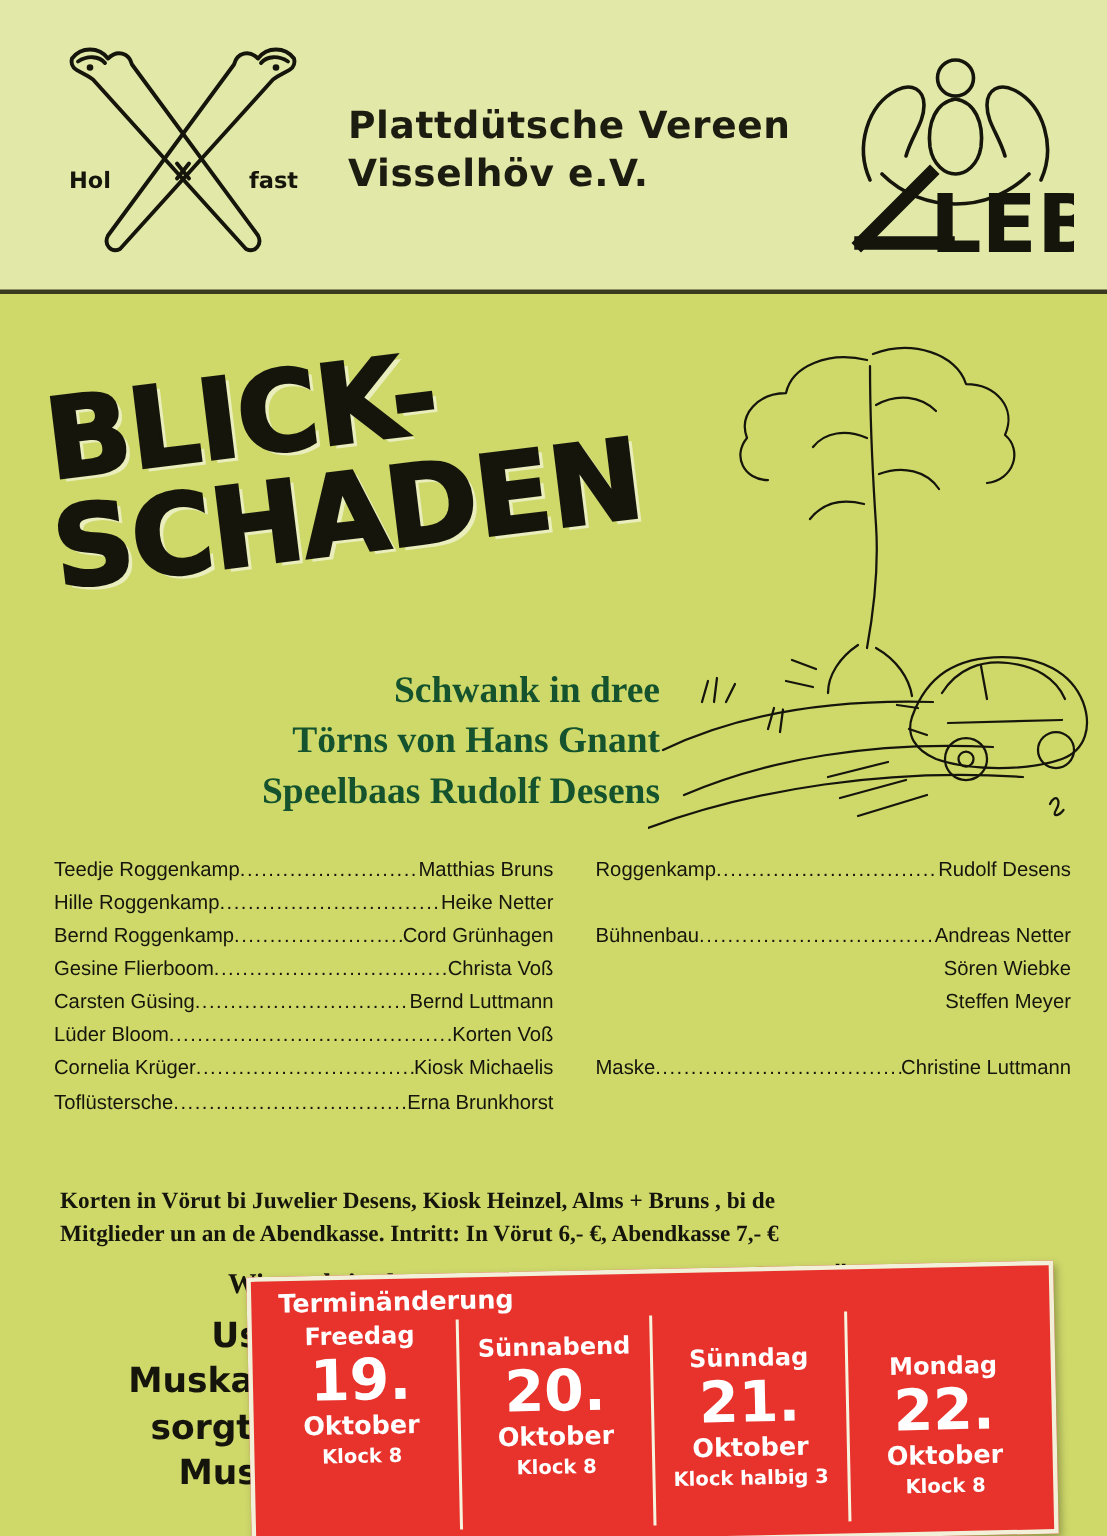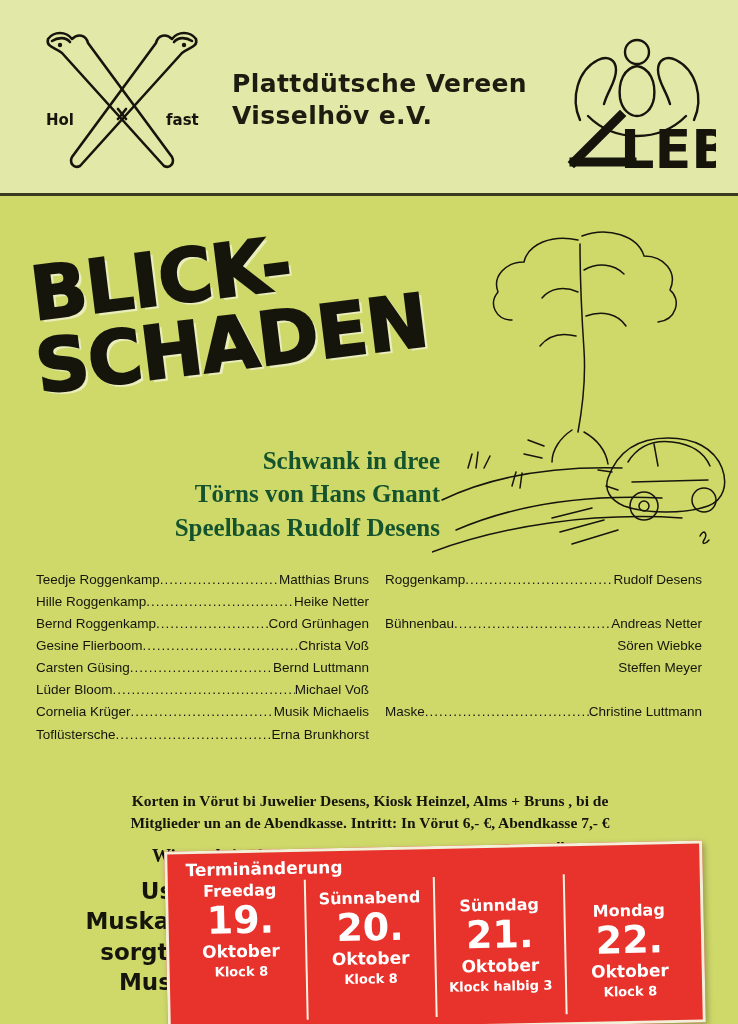--- a/index.html
+++ b/index.html
@@ -96,20 +96,21 @@
     width: 300px; height: 360px;
   }
   
   .cast {
     position: absolute;
     top: 568px; left: 0;
     width: 738px;
     display: flex;
     padding: 0 36px;
     font-family: "Liberation Sans", sans-serif;
+    gap: 12px;
   }
   .cast-col { width: 50%; }
   .cast-col.right { padding-left: 16px; }
   .cast-row {
     display: flex;
     font-size: 13.5px;
     color: #15150c;
     line-height: 1.42;
     padding: 1.5px 0;
     white-space: nowrap;
@@ -127,21 +128,20 @@
   
   .info {
     position: absolute;
     top: 790px; left: 40px;
     width: 660px;
     font-family: "Liberation Serif", serif;
     font-weight: bold;
     font-size: 15.5px;
     line-height: 1.45;
     color: #15150c;
-    text-align: center;
   }
   .venue {
     position: absolute;
     top: 843px; left: 0;
     width: 738px;
     text-align: center;
     font-family: "Liberation Serif", serif;
     font-weight: bold;
     font-size: 19px;
     color: #15150c;
@@ -346,26 +346,26 @@
         <span class="cast-name">Christa Voß</span>
       </div>
       <div class="cast-row">
         <span class="cast-role">Carsten Güsing</span>
         <span class="cast-dots">..............................................</span>
         <span class="cast-name">Bernd Luttmann</span>
       </div>
       <div class="cast-row">
         <span class="cast-role">Lüder Bloom</span>
         <span class="cast-dots">..............................................</span>
-        <span class="cast-name">Michael Voß</span>
+        <span class="cast-name">Korten Voß</span>
       </div>
       <div class="cast-row">
         <span class="cast-role">Cornelia Krüger</span>
         <span class="cast-dots">..............................................</span>
-        <span class="cast-name">Musik Michaelis</span>
+        <span class="cast-name">Kiosk Michaelis</span>
       </div>
       <div class="cast-row">
         <span class="cast-role">Toflüstersche</span>
         <span class="cast-dots">..............................................</span>
         <span class="cast-name">Erna Brunkhorst</span>
       </div>
     </div>
 
     <div class="cast-col right">
       <div class="cast-row">

